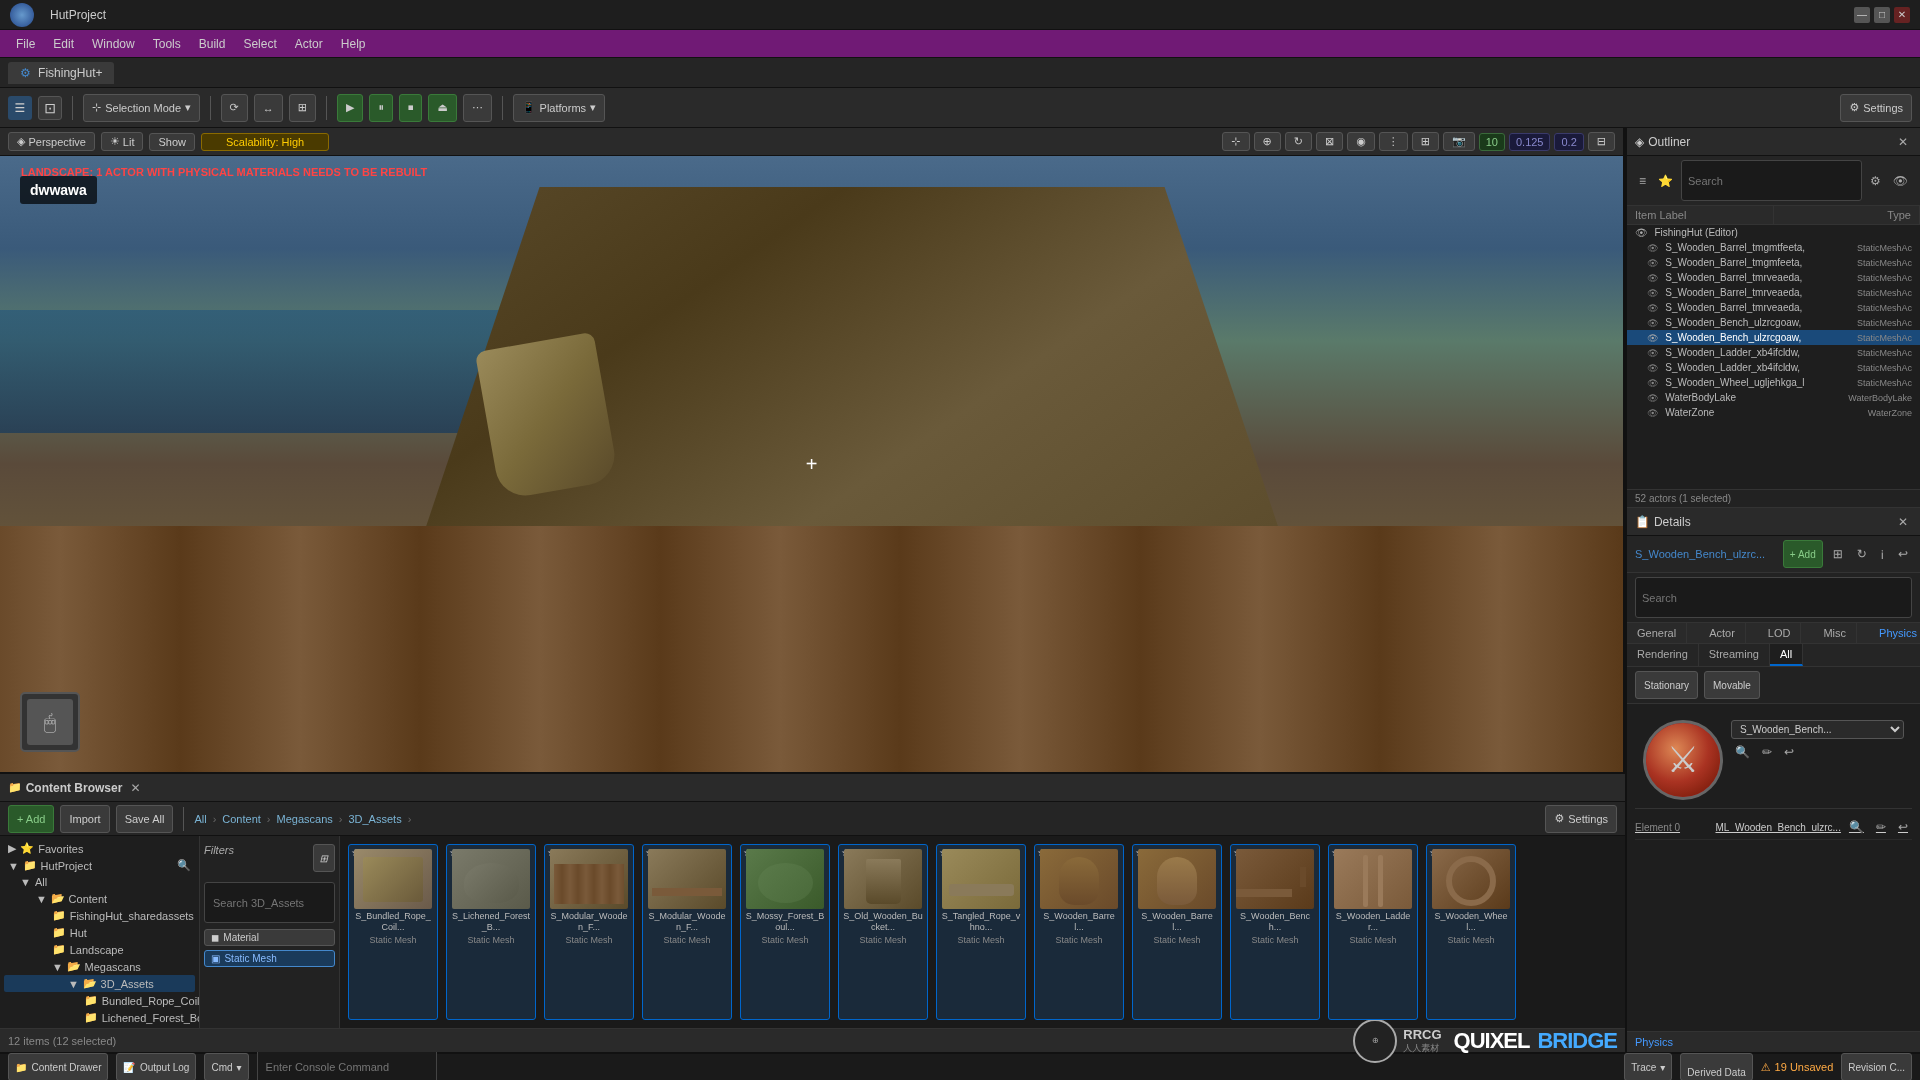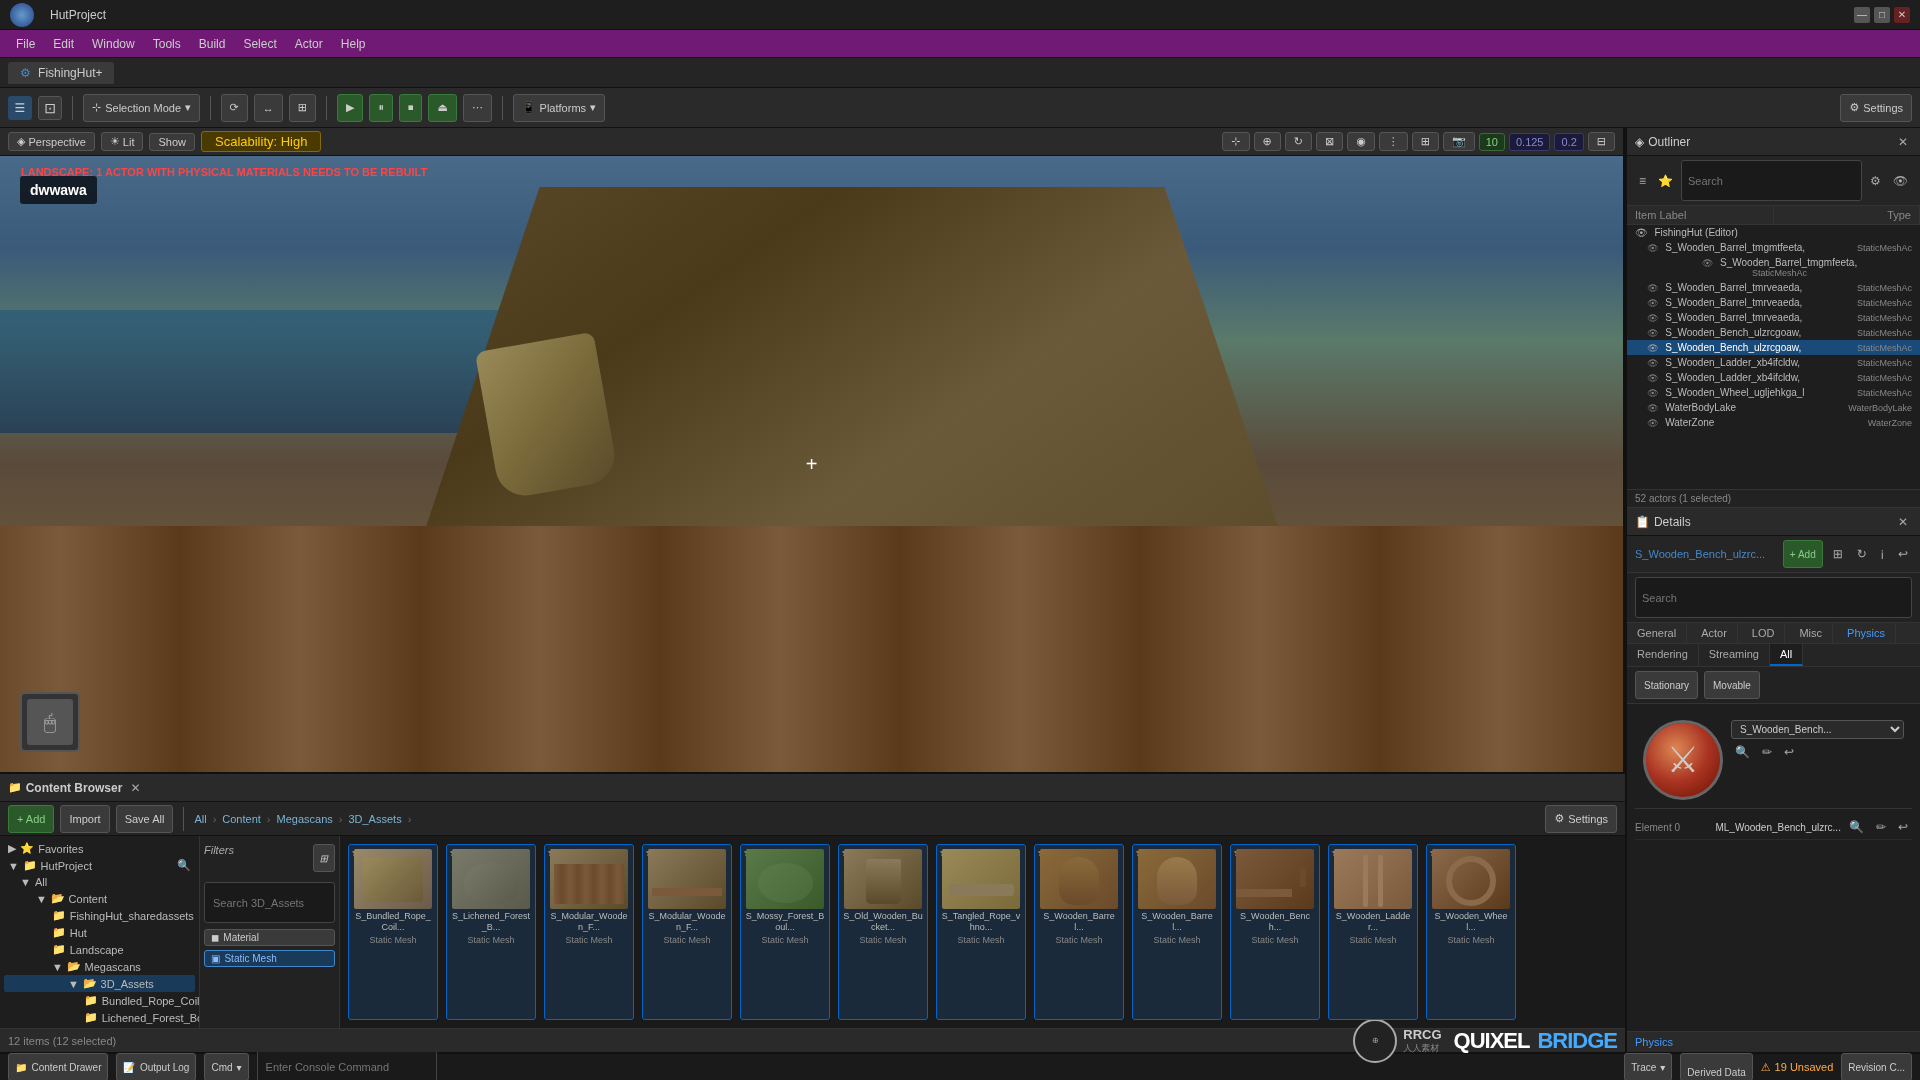--- a/index.html
+++ b/index.html
@@ -24,21 +24,21 @@
     .toolbar-sep { width: 1px; height: 24px; background: #555; margin: 0 4px; }
     .play-btn { background: #2a5a2a; border-color: #3a7a3a; }
 
     
     #main-layout { display: flex; height: calc(1080px - 30px - 28px - 30px - 40px - 28px); }
 
     
     #viewport-panel { flex: 1; display: flex; flex-direction: column; background: #1a1a1a; border-right: 2px solid #111; }
     #viewport-toolbar { background: #2a2a2a; height: 28px; display: flex; align-items: center; padding: 0 8px; gap: 6px; border-bottom: 1px solid #111; }
     .vp-btn { background: #3a3a3a; border: 1px solid #555; border-radius: 3px; padding: 2px 8px; color: #ccc; font-size: 11px; cursor: pointer; display: flex; align-items: center; gap: 3px; }
-    .scalability-badge { background: #4a3a00; border: 1px solid #8a6a00; color: #ffcc00; border-radius: 3px; padding: 2px 13px; font-size: 13px; }
+    .scalability-badge { background: #4a3a00; border: 1px solid #8a6a00; color: #ffcc00; border-radius: 3px; padding: 2px 24px; font-size: 11px; }
 
     
     #viewport-3d { flex: 1; position: relative; overflow: hidden; }
     #viewport-canvas { width: 100%; height: 100%; background: linear-gradient(180deg, #4a6a8a 0%, #3a5a7a 20%, #5a4a3a 50%, #6a5a3a 70%, #7a6a4a 100%); position: relative; }
     .viewport-overlay-warning { position: absolute; top: 10px; left: 21px; color: #ff4444; font-size: 11px; font-weight: bold; }
     .viewport-crosshair { position: absolute; top: 50%; left: 50%; transform: translate(-50%,-50%); color: white; font-size: 20px; font-weight: 100; }
     .viewport-label { position: absolute; top: 20px; left: 20px; background: rgba(0,0,0,0.7); color: white; padding: 6px 10px; font-size: 14px; font-weight: bold; border-radius: 3px; }
     .viewport-avatar { position: absolute; bottom: 20px; left: 20px; width: 60px; height: 60px; background: #333; border: 2px solid #555; border-radius: 5px; display: flex; align-items: center; justify-content: center; }
 
     
@@ -82,25 +82,25 @@
     .outliner-item-name { overflow: hidden; text-overflow: ellipsis; white-space: nowrap; max-width: 160px; }
     .outliner-item-type { font-size: 9px; color: #888; }
     .outliner-footer { background: #222; padding: 3px 8px; font-size: 10px; color: #888; border-top: 1px solid #333; }
 
     
     #details-panel { flex: 1; display: flex; flex-direction: column; overflow: hidden; }
     #details-header { background: #2a2a2a; height: 28px; display: flex; align-items: center; padding: 0 8px; gap: 4px; border-bottom: 1px solid #111; }
     #details-selected { background: #252525; padding: 4px 8px; display: flex; align-items: center; gap: 6px; border-bottom: 1px solid #333; }
     #details-search { padding: 4px 8px; background: #222; border-bottom: 1px solid #333; }
     #details-search input { width: 100%; background: #1a1a1a; border: 1px solid #444; border-radius: 3px; padding: 3px 6px; color: #ccc; font-size: 11px; }
-    #details-tabs { display: flex; background: #2a2a2a; border-bottom: 1px solid #333; gap: 4px; }
+    #details-tabs { display: flex; background: #2a2a2a; border-bottom: 1px solid #333; gap: 12px; }
     .details-tab { padding: 4px 10px; font-size: 11px; color: #aaa; cursor: pointer; border-right: 1px solid #333; }
     .details-tab.active { background: #1e1e1e; color: #fff; border-bottom: 2px solid #0066cc; }
     #details-content { flex: 1; overflow-y: auto; padding: 8px; }
-    .details-row { display: flex; justify-content: space-between; align-items: center; padding: 3px 0; border-bottom: 1px solid #2a2a2a; }
+    .details-row { display: flex; justify-content: space-between; align-items: center; padding: 3px 0; border-bottom: 1px solid #2a2a2a; text-decoration: underline; }
     .details-label { color: #888; font-size: 10px; }
     .details-value { color: #ccc; font-size: 10px; }
 
     
     #details-avatar-area { padding: 8px; display: flex; gap: 8px; align-items: flex-start; }
     .avatar-circle { width: 80px; height: 80px; border-radius: 50%; background: radial-gradient(circle, #c44 0%, #822 100%); border: 3px solid #666; display: flex; align-items: center; justify-content: center; overflow: hidden; flex-shrink: 0; }
 
     
     #status-bar { background: #1a1a1a; height: 28px; display: flex; align-items: center; padding: 0 8px; gap: 8px; border-top: 2px solid #111; justify-content: space-between; font-size: 11px; color: #888; }
     .status-item { display: flex; align-items: center; gap: 4px; }
@@ -539,21 +539,21 @@
           </div>
           <div class="outliner-item-type"></div>
         </div>
         <div class="outliner-item" style="padding-left:20px;">
           <div class="outliner-item-name">
             <span style="color:#888;margin-right:4px;font-size:9px;">👁</span>
             <span style="font-size:10px;">S_Wooden_Barrel_tmgmtfeeta,</span>
           </div>
           <div class="outliner-item-type">StaticMeshAc</div>
         </div>
-        <div class="outliner-item" style="padding-left:20px;flex-direction:column;">
+        <div class="outliner-item" style="padding-left:20px;">
           <div class="outliner-item-name">
             <span style="color:#888;margin-right:4px;font-size:9px;">👁</span>
             <span style="font-size:10px;">S_Wooden_Barrel_tmgmfeeta,</span>
           </div>
           <div class="outliner-item-type">StaticMeshAc</div>
         </div>
         <div class="outliner-item" style="padding-left:20px;">
           <div class="outliner-item-name">
             <span style="color:#888;margin-right:4px;font-size:9px;">👁</span>
             <span style="font-size:10px;">S_Wooden_Barrel_tmrveaeda,</span>

